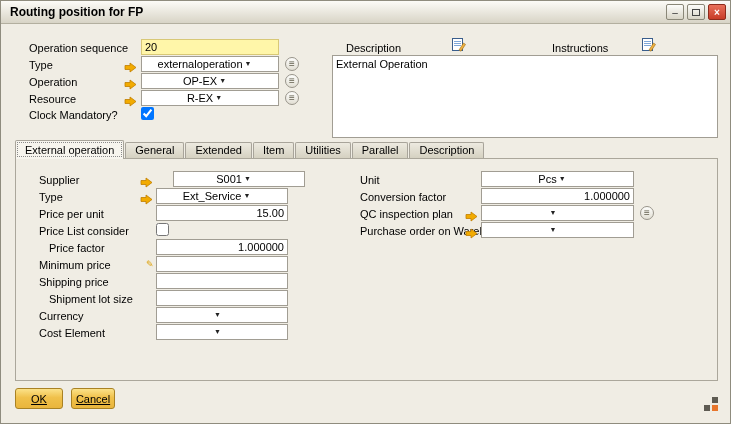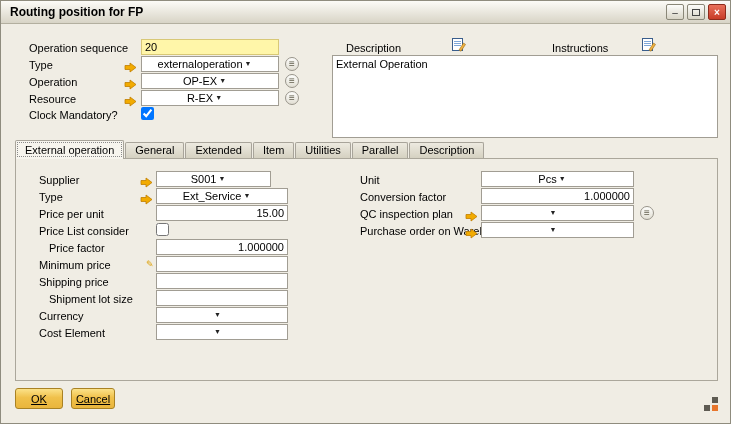--- a/index.html
+++ b/index.html
@@ -141,21 +141,21 @@
     <div class="tab"><span>Parallel</span></div>
     <div class="tab"><span>Description</span></div>
   </div>
 
   <div class="panel"></div>
 
   <span class="lbl" style="left:24px;top:173px">Supplier</span>
   <span class="linkarrow" style="left:139px;top:173px"><svg width="13" height="11" viewBox="0 0 13 11">
         <path d="M1 3.5h5V1l6 4.5-6 4.5V7.5H1z" fill="#F2AB00" stroke="#C07E00" stroke-width="0.8"></path>
       </svg></span>
-  <div class="field combo" style="left:155px;top:170px;width:115px">
+  <div class="field combo" style="left:172px;top:170px;width:132px">
     <span class="val">S001</span>
     <span class="dd">▼</span>
   </div>
 
   <span class="lbl" style="left:24px;top:190px">Type</span>
   <span class="linkarrow" style="left:139px;top:190px"><svg width="13" height="11" viewBox="0 0 13 11">
         <path d="M1 3.5h5V1l6 4.5-6 4.5V7.5H1z" fill="#F2AB00" stroke="#C07E00" stroke-width="0.8"></path>
       </svg></span>
   <div class="field combo" style="left:155px;top:187px;width:132px">
     <span class="val">Ext_Service</span>

